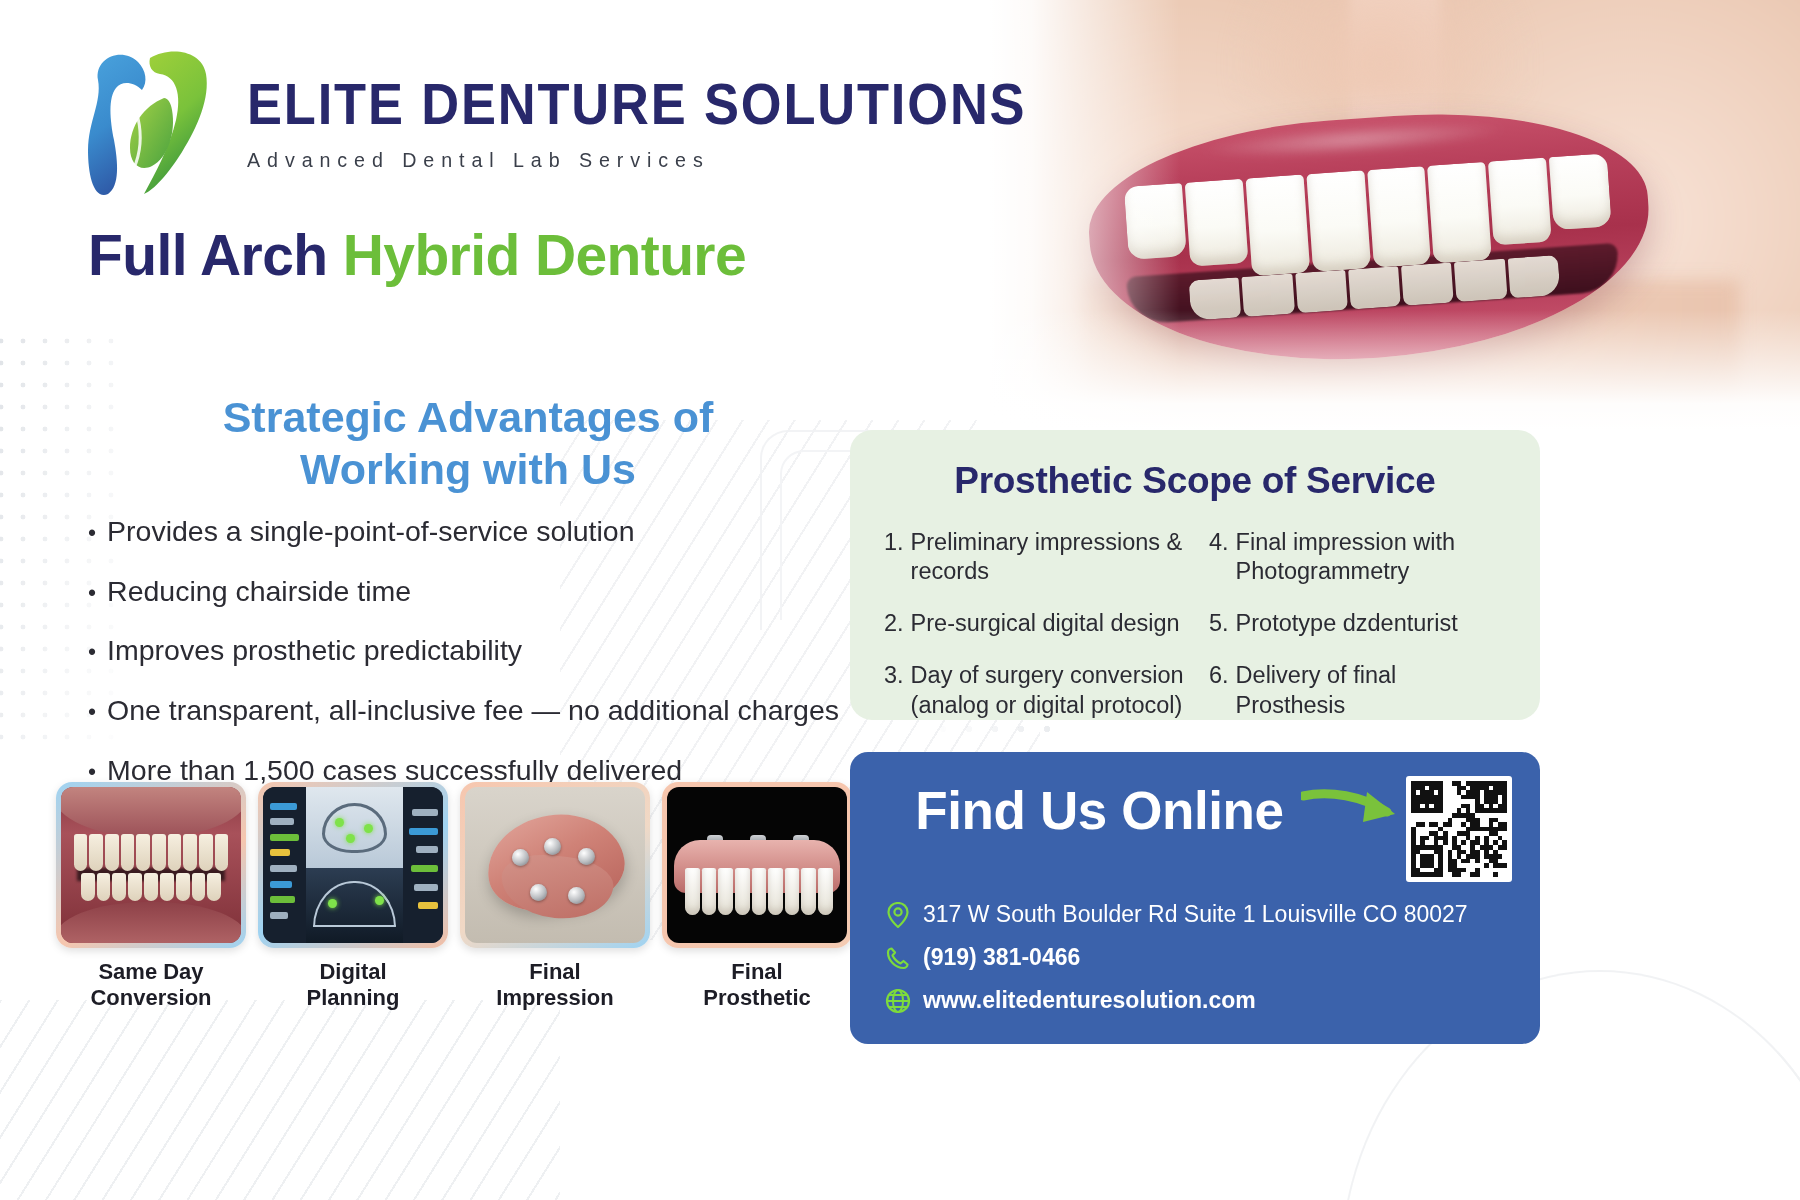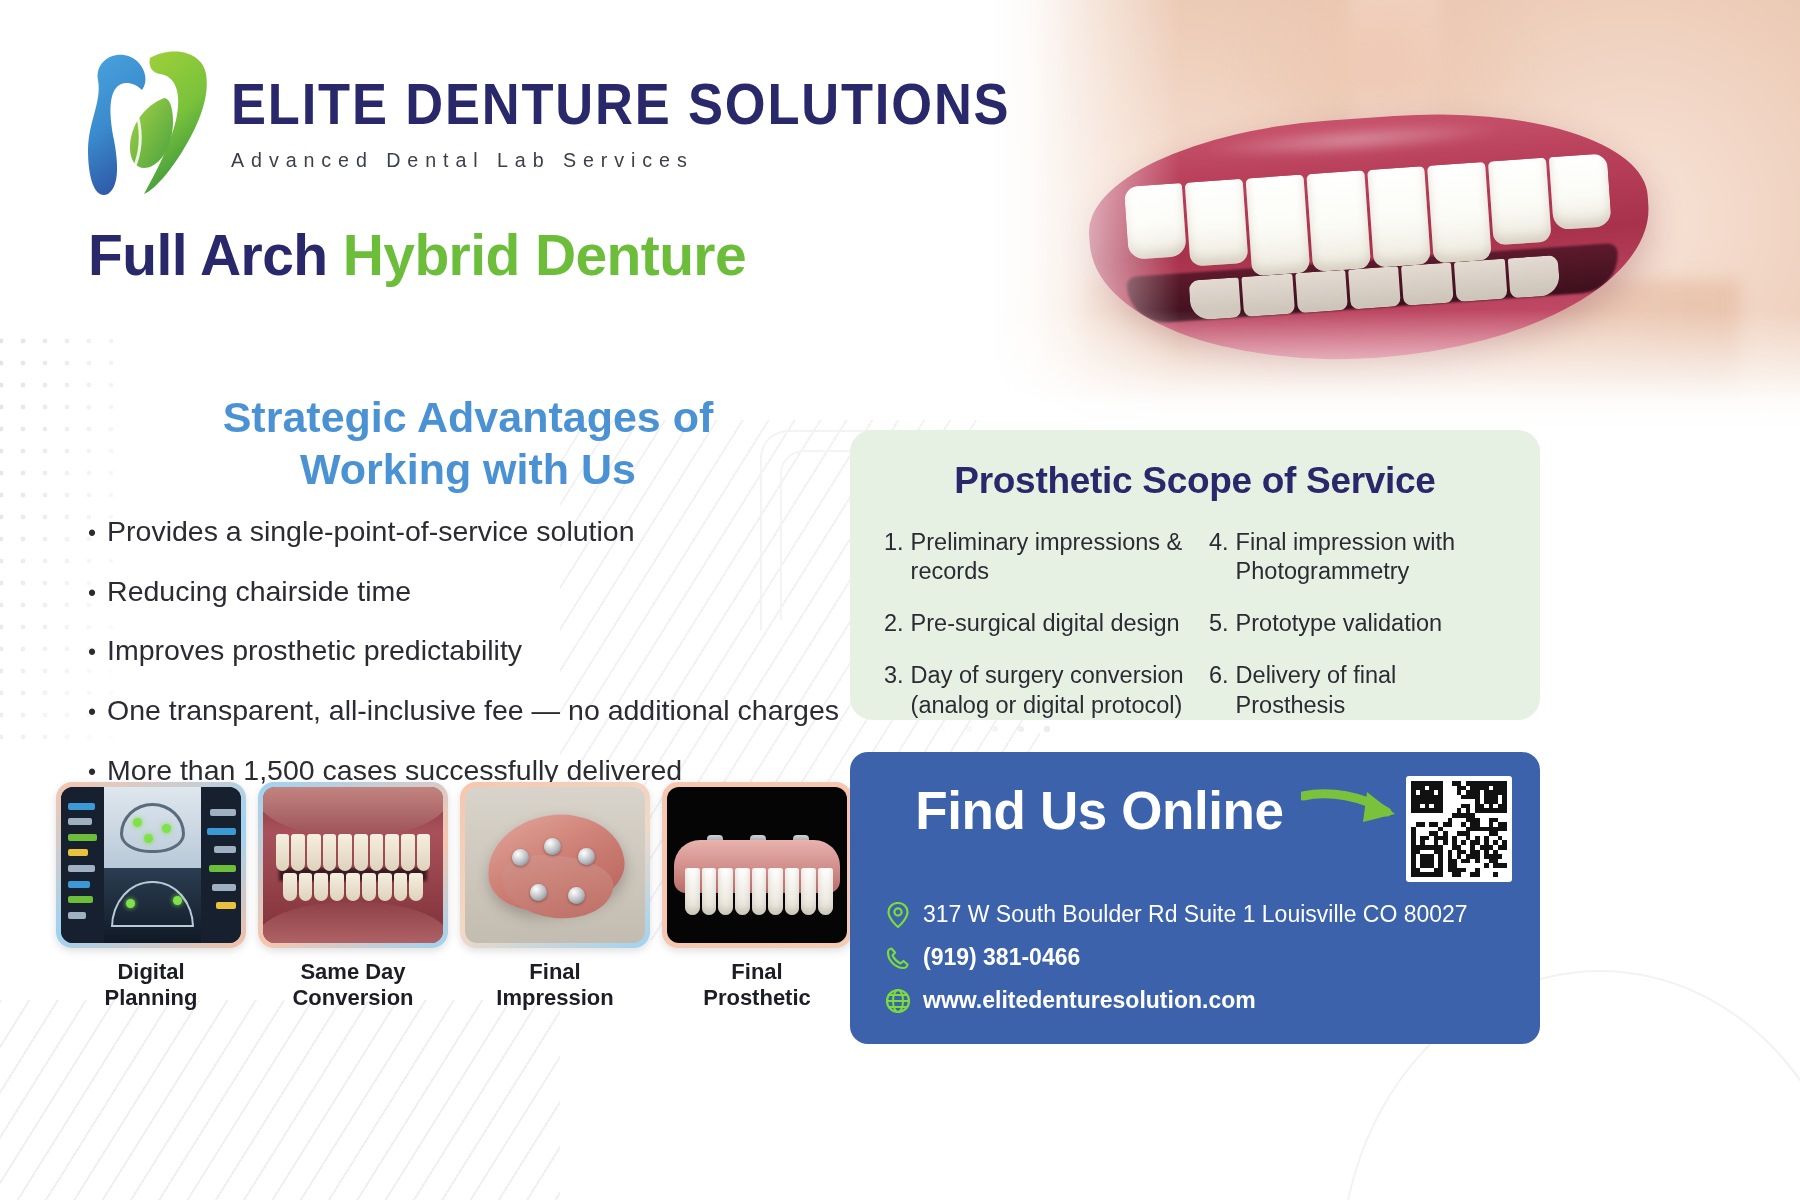--- a/index.html
+++ b/index.html
@@ -110,21 +110,21 @@
   .hp-fade-l {
     position:absolute; left:0; top:0; width:190px; height:100%;
     background:linear-gradient(90deg,#ffffff 0%, rgba(255,255,255,.92) 22%, rgba(255,255,255,0) 100%);
   }
   .hp-fade-b {
     position:absolute; left:0; bottom:0; width:100%; height:120px;
     background:linear-gradient(180deg, rgba(255,255,255,0) 0%, rgba(255,255,255,.96) 78%, #ffffff 100%);
   }
 
   
-  .logo-row { position:absolute; left:78px; top:40px; display:flex; align-items:center; gap:8px; }
+  .logo-row { position:absolute; left:78px; top:40px; display:flex; align-items:center; gap:24px; }
   .logo-mark { width:145px; height:160px; position:relative; }
   .brand-block { padding-top:8px; }
   .brand-name {
     font-size:57px; font-weight:bold; letter-spacing:2.0px; color:#28286b;
     font-family:"Liberation Sans", sans-serif; line-height:1; transform:scaleX(.92); transform-origin:left center;
   }
   .brand-tag {
     margin-top:15px; font-size:20.5px; letter-spacing:7.2px; color:#3a3f4a; font-weight:300;
     transform:scaleX(.96); transform-origin:left center;
   }
@@ -349,20 +349,57 @@
       <span class="dot">•</span>
       <span>One transparent, all-inclusive fee — no additional charges</span>
     </div>
     <div class="bullet">
       <span class="dot">•</span>
       <span>More than 1,500 cases successfully delivered</span>
     </div>
   </div>
 
   <div class="gallery">
+
+    <div class="g-item">
+      <div class="g-frame f2">
+        <div class="g-img img-conv">
+          <div class="lipU"></div>
+          <div class="dark"></div>
+          <div class="rowU">
+              <i></i>
+              <i></i>
+              <i></i>
+              <i></i>
+              <i></i>
+              <i></i>
+              <i></i>
+              <i></i>
+              <i></i>
+              <i></i>
+            </div>
+          <div class="rowL">
+              <i></i>
+              <i></i>
+              <i></i>
+              <i></i>
+              <i></i>
+              <i></i>
+              <i></i>
+              <i></i>
+              <i></i>
+            </div>
+          <div class="lipL"></div>
+        </div>
+      </div>
+      <div class="g-caption">
+        <span>Same Day</span><br>
+        <span>Conversion</span>
+      </div>
+    </div>
 
     <div class="g-item">
       <div class="g-frame f1">
         <div class="g-img img-plan">
           <div class="strip-l"></div>
             <div class="strip-r"></div>
           <div class="panel"></div>
             <div class="arch"></div>
           <div class="panel2"></div>
             <div class="curve"></div>
@@ -387,57 +424,20 @@
           <div class="ui y" style="right:3%;top:74%;width:11%"></div>
         </div>
       </div>
       <div class="g-caption">
         <span>Digital</span><br>
         <span>Planning</span>
       </div>
     </div>
 
     <div class="g-item">
-      <div class="g-frame f2">
-        <div class="g-img img-conv">
-          <div class="lipU"></div>
-          <div class="dark"></div>
-          <div class="rowU">
-              <i></i>
-              <i></i>
-              <i></i>
-              <i></i>
-              <i></i>
-              <i></i>
-              <i></i>
-              <i></i>
-              <i></i>
-              <i></i>
-            </div>
-          <div class="rowL">
-              <i></i>
-              <i></i>
-              <i></i>
-              <i></i>
-              <i></i>
-              <i></i>
-              <i></i>
-              <i></i>
-              <i></i>
-            </div>
-          <div class="lipL"></div>
-        </div>
-      </div>
-      <div class="g-caption">
-        <span>Same Day</span><br>
-        <span>Conversion</span>
-      </div>
-    </div>
-
-    <div class="g-item">
       <div class="g-frame f3">
         <div class="g-img img-imp">
           <div class="tissue"></div>
           <div class="tissue2"></div>
           <div class="screw" style="left:26%;top:40%"></div>
           <div class="screw" style="left:44%;top:33%"></div>
           <div class="screw" style="left:63%;top:39%"></div>
           <div class="screw" style="left:36%;top:62%"></div>
           <div class="screw" style="left:57%;top:64%"></div>
         </div>
@@ -493,21 +493,21 @@
           <span class="txt">Day of surgery conversion (analog or digital protocol)</span>
         </div>
       </div>
       <div class="scope-col right">
         <div class="scope-item">
           <span class="num">4.</span>
           <span class="txt">Final impression with Photogrammetry</span>
         </div>
         <div class="scope-item">
           <span class="num">5.</span>
-          <span class="txt">Prototype validation</span>
+          <span class="txt">Prototype dzdenturist</span>
         </div>
         <div class="scope-item">
           <span class="num">6.</span>
           <span class="txt">Delivery of final Prosthesis</span>
         </div>
       </div>
     </div>
   </div>
 
   <div class="contact-box">

